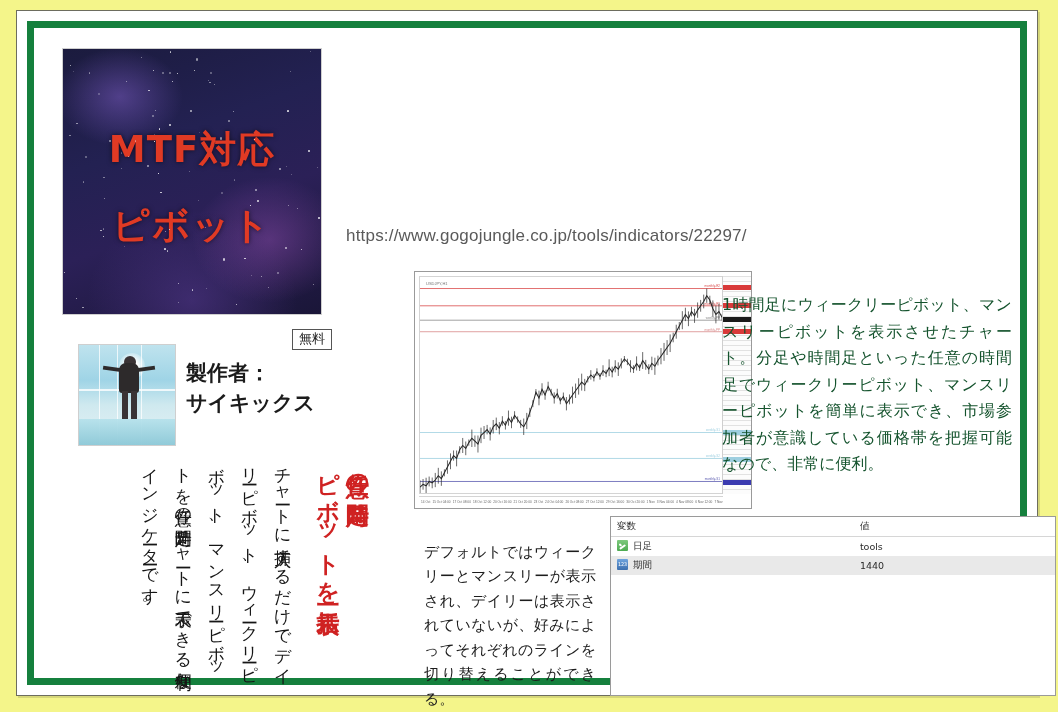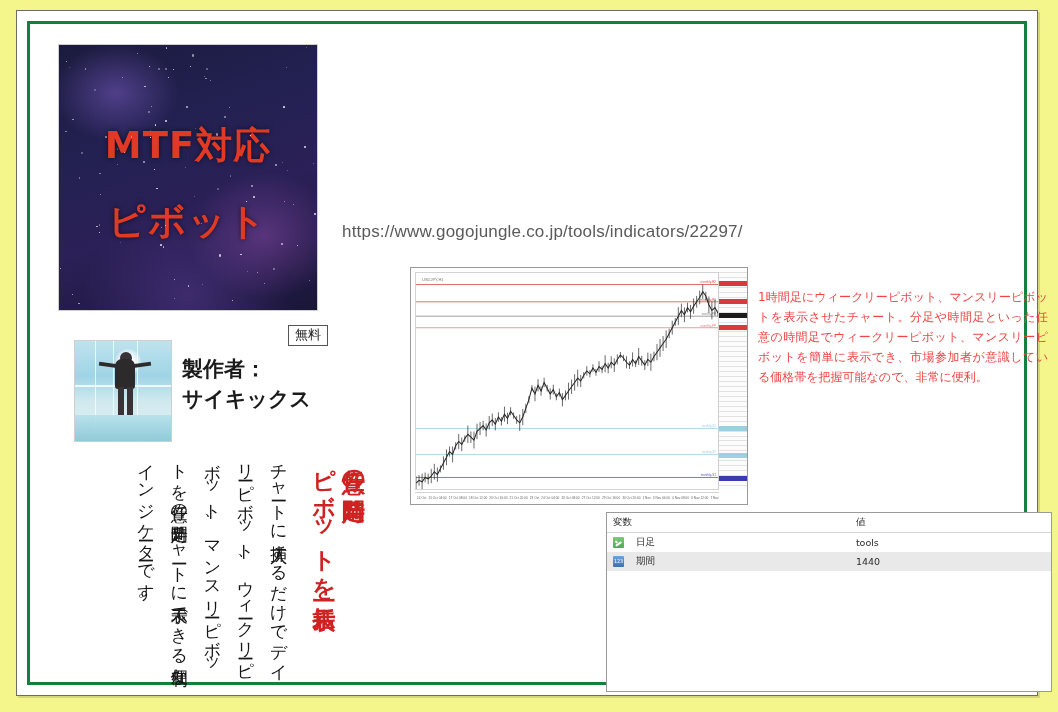--- a/index.html
+++ b/index.html
@@ -17,21 +17,21 @@
   #card{
     position:absolute;
     left:16px;top:10px;width:1020px;height:684px;
     background:#ffffff;
     border:1px solid #6d6d5e;
     box-shadow:2px 2px 0 rgba(0,0,0,.12);
   }
   #card-inner{
     position:absolute;
     left:10px;top:10px;right:10px;bottom:10px;
-    border:3px solid #15803d;
+    border:7px solid #15803d;
     background:#ffffff;
   }
 
   
   #thumb{
     position:absolute;left:28px;top:20px;width:258px;height:265px;
     border:1px solid #cfcfcf;
     background:
       radial-gradient(ellipse 90px 70px at 22% 18%, rgba(120,90,190,.55), transparent 70%),
       radial-gradient(ellipse 110px 90px at 80% 72%, rgba(150,80,180,.45), transparent 70%),
@@ -125,42 +125,42 @@
   .axis-chip{position:absolute;left:0;right:0;height:5px;}
   #chart-time{
     position:absolute;left:4px;right:28px;bottom:1px;height:10px;
     border-top:1px solid #d4d4d4;overflow:hidden;display:flex;gap:2px;
     padding-left:2px;align-items:center;
   }
   #chart-time span{font-size:3.2px;color:#666;white-space:nowrap;font-family:"Liberation Sans",sans-serif;}
 
   
   #desc-right{
-    position:absolute;left:728px;top:264px;width:290px;
-    font-size:12px;line-height:1.66;color:#ef4444;text-align:justify;
+    position:absolute;left:688px;top:264px;width:290px;
+    font-size:16px;line-height:1.66;color:#14532d;text-align:justify;
     font-family:"DejaVu Sans",sans-serif;
   }
 
   
   #settings-box{
     position:absolute;left:576px;top:488px;width:444px;height:178px;
     background:#ffffff;border:1px solid #9a9a9a;
   }
   #settings-table{width:100%;border-collapse:collapse;table-layout:fixed;}
   #settings-table th{
     text-align:left;font-weight:normal;font-size:9.5px;color:#2b2b2b;
     padding:3px 6px;border-bottom:1px solid #d6d6d6;background:#ffffff;
     font-family:"DejaVu Sans",sans-serif;
   }
   #settings-table td{
     font-size:9.5px;color:#2b2b2b;padding:2px 6px;height:15px;
     font-family:"DejaVu Sans",sans-serif;
   }
   #settings-table tr.alt td{background:#e9e9e9;}
-  .var-cell{display:flex;align-items:center;gap:12px;}
+  .var-cell{display:flex;align-items:flex-start;gap:5px;}
   .ico{width:11px;height:11px;flex:none;border-radius:1px;display:inline-block;position:relative;}
   .ico-bool{background:linear-gradient(180deg,#7ec97e,#4eab51);}
   .ico-bool::after{
     content:"";position:absolute;left:2px;top:6px;width:7px;height:1.6px;background:#fff;
     transform:rotate(-35deg);border-radius:1px;
   }
   .ico-bool::before{
     content:"";position:absolute;left:1.5px;top:3.5px;width:3px;height:1.6px;background:#fff;
     transform:rotate(40deg);border-radius:1px;
   }
@@ -511,20 +511,21 @@
             <span>1 Nov</span>
             <span>3 Nov 04:00</span>
             <span>4 Nov 08:00</span>
             <span>6 Nov 12:00</span>
             <span>7 Nov 16:00</span>
           </div>
       </div>
 
       <div id="desc-right">1時間足にウィークリーピボット、マンスリーピボットを表示させたチャート。分足や時間足といった任意の時間足でウィークリーピボット、マンスリーピボットを簡単に表示でき、市場参加者が意識している価格帯を把握可能なので、非常に便利。</div>
 
+      <div id="desc-bottom">デフォルトではウィークリーとマンスリーが表示され、デイリーは表示されていないが、好みによってそれぞれのラインを切り替えることができる。</div>
 
       <div id="settings-box">
         <table id="settings-table">
           <thead>
             <tr>
               <th style="width:52%">変数</th>
               <th>値</th>
             </tr>
           </thead>
           <tbody id="settings-body">

